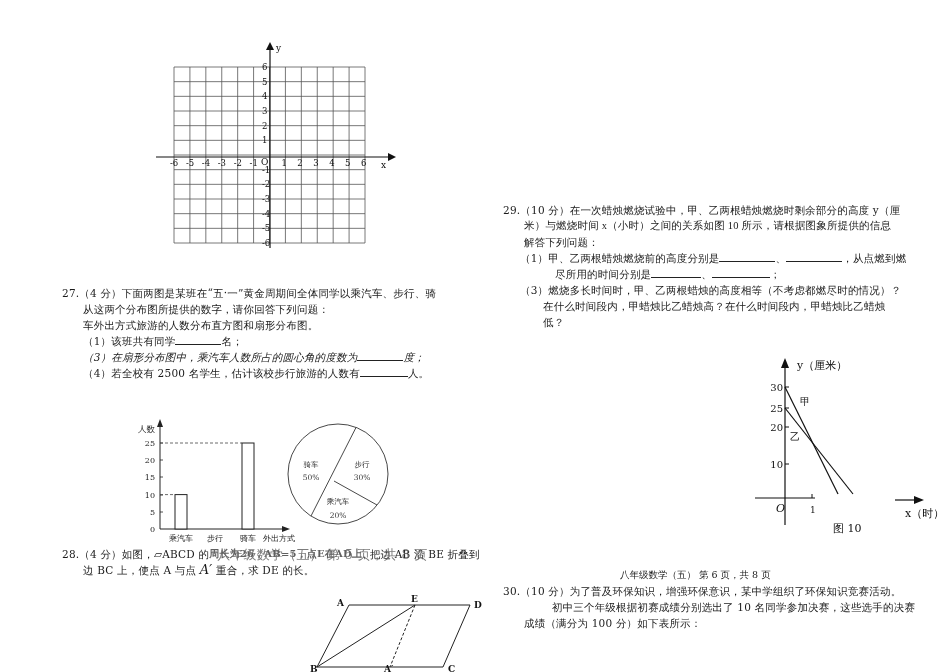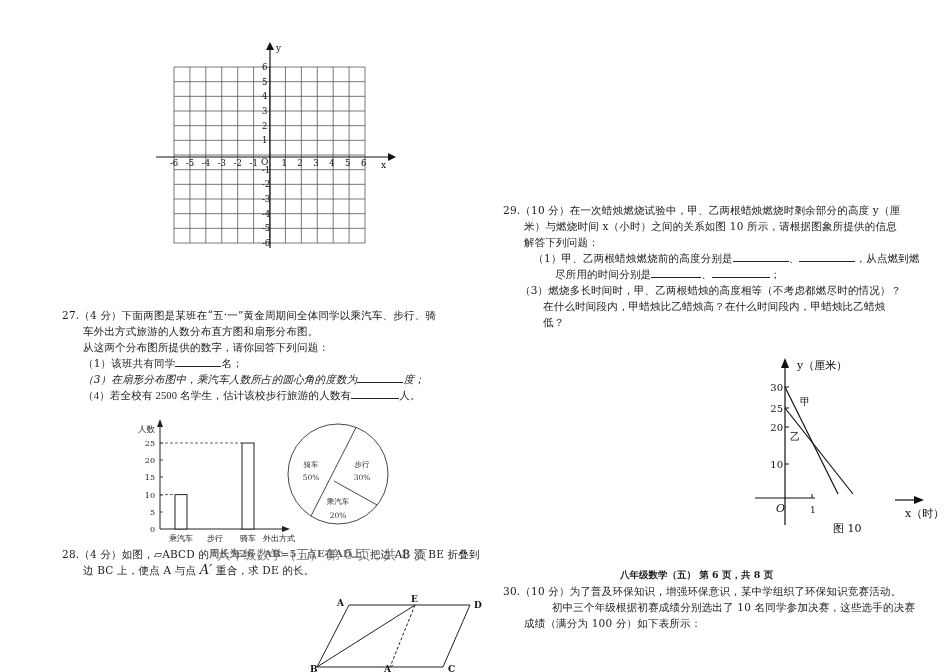--- a/index.html
+++ b/index.html
@@ -78,31 +78,31 @@
         <text x="112" y="178.66666666666666">-4</text>
         <text x="112" y="193.33333333333331">-5</text>
         <text x="112" y="208">-6</text>
       </g>
     <text x="231" y="130" font-size="9" fill="#111">x</text>
     <text x="126" y="13" font-size="9" fill="#111">y</text>
     <text x="111" y="127" font-size="9" fill="#111">O</text>
   </svg>
 </div>
 
-<div class="abs txt" style="left:62px;top:285px;width:425px;margin-top:22px;">
+<div class="abs txt" style="left:62px;top:285px;width:425px;">
   <div>27.（4 分）下面两图是某班在“五·一”黄金周期间全体同学以乘汽车、步行、骑</div>
+  <div style="padding-left:21px;">从这两个分布图所提供的数字，请你回答下列问题：</div>
   <div style="padding-left:21px;">车外出方式旅游的人数分布直方图和扇形分布图。</div>
-  <div style="padding-left:21px;">从这两个分布图所提供的数字，请你回答下列问题：</div>
   <div style="padding-left:21px;">
     <span>（1）该班共有同学</span><span class="blank" style="width:46px;"></span><span>名；</span>
   </div>
   <div style="padding-left:21px;font-style:italic;">
     <span>（3）在扇形分布图中，乘汽车人数所占的圆心角的度数为</span><span class="blank" style="width:46px;"></span><span>度；</span>
   </div>
-  <div style="padding-left:21px;font-family:Liberation Serif, serif;">
+  <div style="padding-left:21px;">
     <span>（4）若全校有 2500 名学生，估计该校步行旅游的人数有</span><span class="blank" style="width:48px;"></span><span>人。</span>
   </div>
 </div>
 
 <div class="abs" style="left:130px;top:418px;width:170px;height:130px;">
   <svg width="170" height="130">
 
     <line x1="30" y1="111" x2="30" y2="4" stroke="#222" stroke-width="1"></line>
     <polygon points="27,9 30,1 33,9" fill="#222"></polygon>
     <line x1="30" y1="111" x2="155" y2="111" stroke="#222" stroke-width="1"></line>
@@ -182,23 +182,23 @@
       <text x="169" y="13">D</text>
       <text x="5" y="77">B</text>
       <text x="79" y="77">A′</text>
       <text x="143" y="77">C</text>
     </g>
   </svg>
 </div>
 
 <div class="abs txt" style="left:503px;top:202px;width:430px;">
   <div>29.（10 分）在一次蜡烛燃烧试验中，甲、乙两根蜡烛燃烧时剩余部分的高度 y（厘</div>
-  <div style="padding-left:21px;">米）与燃烧时间 x（小时）之间的关系如图 10 所示，请根据图象所提供的信息</div>
+  <div style="padding-left:21px;font-family:Liberation Serif, serif;">米）与燃烧时间 x（小时）之间的关系如图 10 所示，请根据图象所提供的信息</div>
   <div style="padding-left:21px;">解答下列问题：</div>
-  <div style="padding-left:17px;text-align:center;">
+  <div style="padding-left:17px;">
     <span>（1）甲、乙两根蜡烛燃烧前的高度分别是</span><span class="blank" style="width:56px;"></span><span>、</span><span class="blank" style="width:56px;"></span><span>，从点燃到燃</span>
   </div>
   <div style="padding-left:52px;">
     <span>尽所用的时间分别是</span><span class="blank" style="width:50px;"></span><span>、</span><span class="blank" style="width:58px;"></span><span>；</span>
   </div>
   <div style="padding-left:17px;">（3）燃烧多长时间时，甲、乙两根蜡烛的高度相等（不考虑都燃尽时的情况）？</div>
   <div style="padding-left:40px;">在什么时间段内，甲蜡烛比乙蜡烛高？在什么时间段内，甲蜡烛比乙蜡烛</div>
   <div style="padding-left:40px;">低？</div>
 </div>
 
@@ -230,19 +230,19 @@
     <text x="50" y="90" font-size="10" fill="#111">乙</text>
     <text x="57" y="19" font-size="11" fill="#111">y（厘米）</text>
 
     <line x1="155" y1="150" x2="178" y2="150" stroke="#111" stroke-width="1.2"></line>
     <polygon points="174,146 184,150 174,154" fill="#111"></polygon>
     <text x="165" y="167" font-size="11" fill="#111">x（时）</text>
     <text x="93" y="182" font-size="11" fill="#111">图 10</text>
   </svg>
 </div>
 
-<div class="abs" style="left:620px;top:569px;font-size:9.5px;white-space:nowrap;font-weight:bold;">八年级数学（五） 第 6 页，共 8 页</div>
+<div class="abs" style="left:620px;top:569px;font-size:9.5px;white-space:nowrap;">八年级数学（五） 第 6 页，共 8 页</div>
 
 <div class="abs txt" style="left:503px;top:583px;width:440px;">
   <div>30.（10 分）为了普及环保知识，增强环保意识，某中学组织了环保知识竞赛活动。</div>
   <div style="padding-left:21px;text-align:center;">初中三个年级根据初赛成绩分别选出了 10 名同学参加决赛，这些选手的决赛</div>
   <div style="padding-left:21px;">成绩（满分为 100 分）如下表所示：</div>
 </div>
 
 </body></html>

